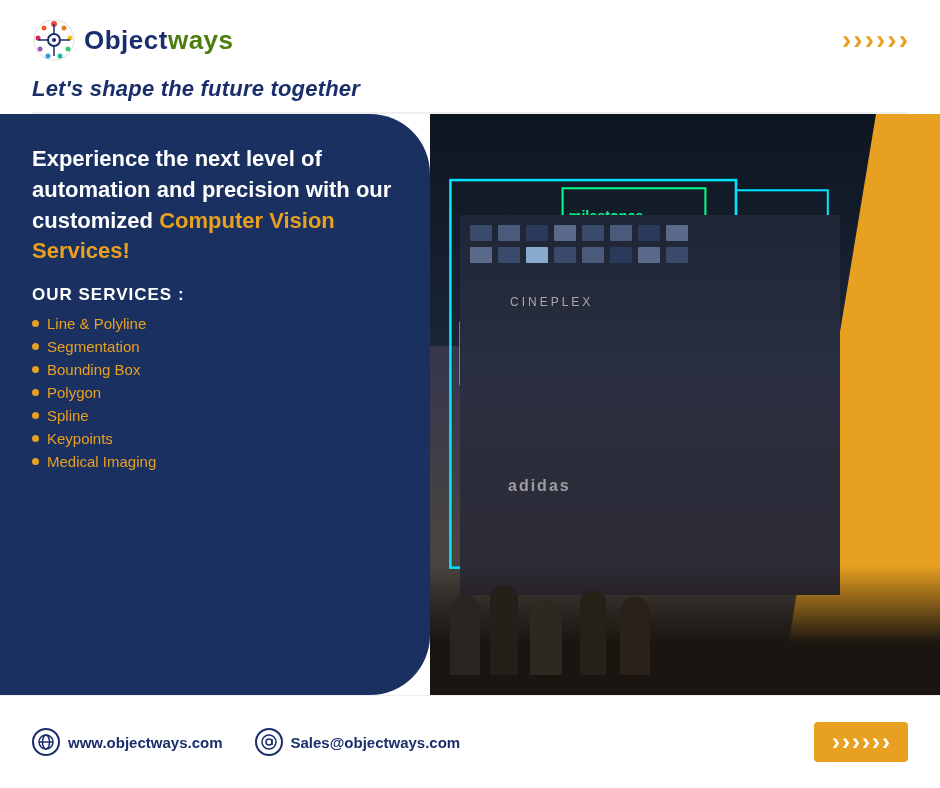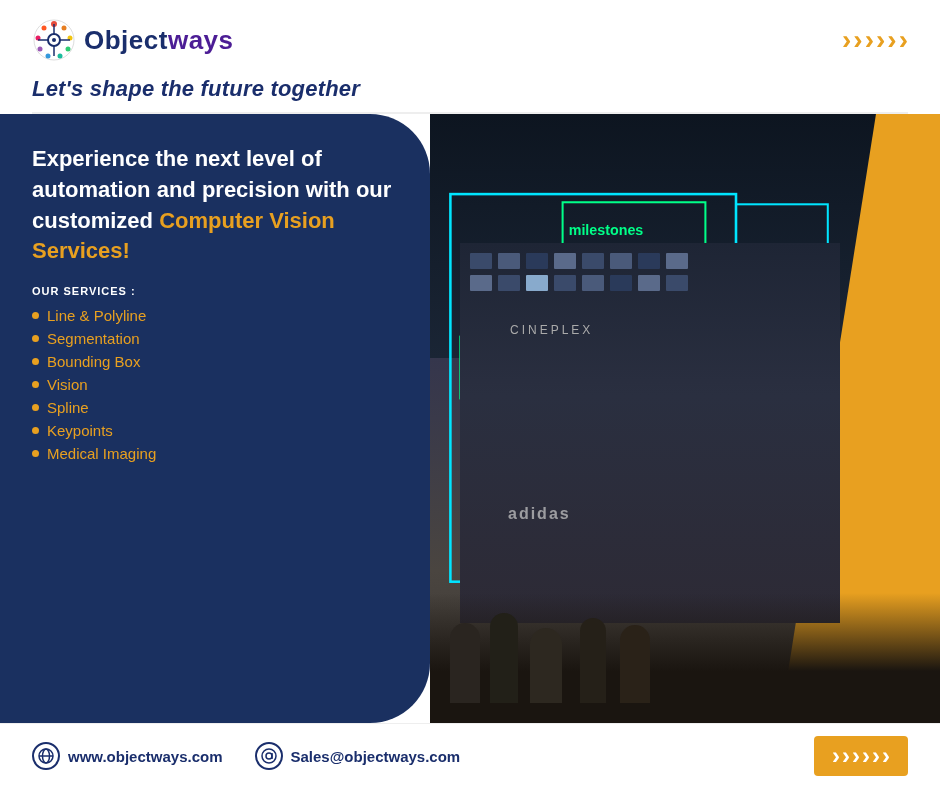--- a/index.html
+++ b/index.html
@@ -46,21 +46,21 @@
       font-size: 26px;
       font-weight: 700;
       letter-spacing: 0.5px;
     }
 
     .logo-text .object {
       color: #1a2e6c;
     }
 
     .logo-text .ways {
-      color: #4c1d95;
+      color: #4d7c0f;
     }
 
     .header-arrows {
       display: flex;
       gap: 2px;
       align-items: center;
     }
 
     .arrow-chevron {
       color: #e8a020;
@@ -110,21 +110,21 @@
       color: #fff;
       line-height: 1.4;
       margin-bottom: 18px;
     }
 
     .main-heading .highlight {
       color: #e8a020;
     }
 
     .services-label {
-      font-size: 11px;
+      font-size: 17px;
       font-weight: 800;
       color: #fff;
       letter-spacing: 1px;
       margin-bottom: 10px;
     }
 
     .services-list {
       list-style: none;
       padding: 0;
     }
@@ -193,21 +193,21 @@
       clip-path: polygon(60% 0, 100% 0, 100% 100%, 0% 100%);
       z-index: 1;
     }
 
     
     .footer {
       background: #fff;
       display: flex;
       align-items: center;
       justify-content: space-between;
-      padding: 12px 32px;
+      padding: 26px 32px;
       border-top: 1px solid #eee;
       z-index: 10;
       min-height: 60px;
     }
 
     .footer-left {
       display: flex;
       align-items: center;
       gap: 32px;
     }
@@ -321,21 +321,21 @@
         <li>
             <span class="bullet"></span>
             <span>Segmentation</span>
           </li>
         <li>
             <span class="bullet"></span>
             <span>Bounding Box</span>
           </li>
         <li>
             <span class="bullet"></span>
-            <span>Vision</span>
+            <span>Polygon</span>
           </li>
         <li>
             <span class="bullet"></span>
             <span>Spline</span>
           </li>
         <li>
             <span class="bullet"></span>
             <span>Keypoints</span>
           </li>
         <li>

